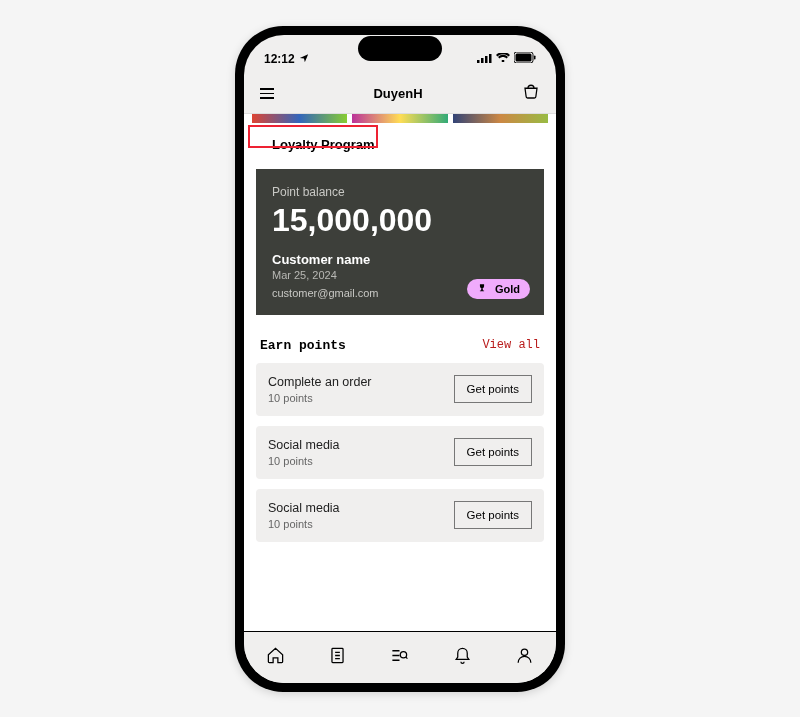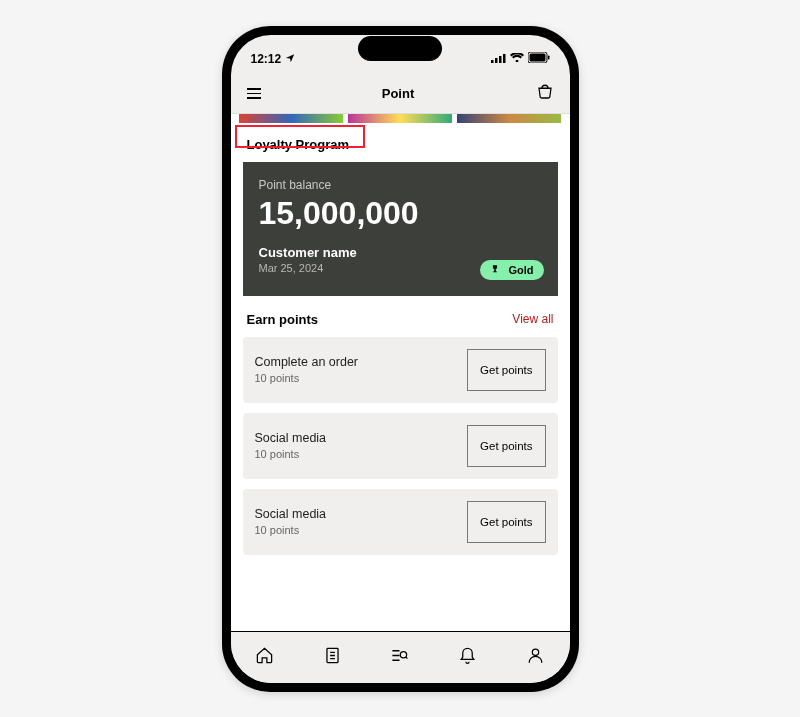--- a/index.html
+++ b/index.html
@@ -6,21 +6,21 @@
     body {
       width: 800px;
       height: 717px;
       background: #f5f5f5;
       display: flex;
       align-items: center;
       justify-content: center;
       font-family: -apple-system, BlinkMacSystemFont, "Segoe UI", Arial, sans-serif;
     }
     .phone {
-      width: 357px;
+      width: 330px;
       height: 666px;
       background: #000;
       border-radius: 48px;
       padding: 9px;
       position: relative;
       box-shadow: 0 2px 10px rgba(0,0,0,0.15);
     }
     .screen {
       width: 100%;
       height: 100%;
@@ -82,84 +82,85 @@
       position: relative;
     }
     .banner-row { display:flex; gap:5px; padding:0 8px;}
     .banner-row .b { flex:1; height:9px; background:#888; }
     .banner-row .b:nth-child(1){background:linear-gradient(90deg,#d43,#36b,#8c3);}
     .banner-row .b:nth-child(2){background:linear-gradient(90deg,#b39,#fd5,#3a7);}
     .banner-row .b:nth-child(3){background:linear-gradient(90deg,#347,#c84,#9b4);}
     .section-title {
       font-size: 13px;
       font-weight: 700;
-      padding: 14px 16px 10px;
+      padding: 14px 28px 10px;
       display: inline-block;
     }
     .highlight-box {
       border: 2px solid #e23;
       position: absolute;
       top: 11px;
       left: 4px;
       width: 130px;
       height: 23px;
       pointer-events: none;
     }
     .card {
-      margin: 0 12px;
+      margin: 7px 12px;
       background: #3d3f3a;
       border-radius: 0;
       padding: 16px;
       color: #fff;
       position: relative;
     }
     .card-label { font-size: 12px; color: #c8c8c4; margin-bottom: 4px; }
     .card-points { font-size: 32px; font-weight: 700; line-height: 1.1; margin-bottom: 14px; }
     .card-name { font-size: 13px; font-weight: 600; margin-bottom: 2px; }
     .card-date { font-size: 11px; color: #b8b8b4; margin-bottom: 6px; }
     .card-email { font-size: 11px; color: #c8c8c4; }
     .badge {
       position: absolute;
       right: 14px;
       bottom: 16px;
-      background: #86efac;
+      background: #f0abfc;
       color: #000;
       border-radius: 14px;
       padding: 4px 10px;
       font-size: 11px;
       font-weight: 700;
       display: flex;
       align-items: center;
       gap: 8px;
     }
     .earn-header {
       display: flex;
       justify-content: space-between;
       align-items: center;
       padding: 16px 16px 10px;
+      font-family: Liberation Mono, monospace;
     }
     .earn-title { font-size: 13px; font-weight: 700; }
     .view-all { font-size: 12px; color: #b91c1c; cursor: pointer; }
     .earn-item {
       margin: 0 12px 10px;
       background: #f0efee;
       border-radius: 4px;
       padding: 12px;
       display: flex;
       justify-content: space-between;
       align-items: center;
       gap: 36px;
     }
     .earn-info { }
     .earn-name { font-size: 12.5px; color: #222; margin-bottom: 3px; }
     .earn-pts { font-size: 11px; color: #666; }
     .earn-btn {
       border: 1px solid #777;
       background: transparent;
-      padding: 14px 12px;
+      padding: 7px 12px;
       font-size: 11.5px;
       cursor: pointer;
       margin-left: 24px;
     }
     .bottom-nav {
       height: 52px;
       border-top: 1.5px solid #000;
       display: flex;
       justify-content: space-around;
       align-items: center;
@@ -207,21 +208,21 @@
         </span>
       </div>
     </div>
 
     <div class="header">
       <div class="menu-icon">
         <span></span>
           <span></span>
           <span></span>
       </div>
-      <div class="header-title">Point</div>
+      <div class="header-title">DuyenH</div>
       <div class="cart-icon">
         <svg viewBox="0 0 24 24" fill="none" stroke="#000" stroke-width="1.7">
             <path d="M4 7 h16 l-1.5 11 a2 2 0 0 1 -2 2 h-9 a2 2 0 0 1 -2 -2 Z"></path>
             <path d="M8 7 a4 4 0 0 1 8 0"></path>
           </svg>
       </div>
     </div>
 
 
     <div class="content">
@@ -232,20 +233,21 @@
         </div>
 
       <div class="highlight-box"></div>
       <div class="section-title">Loyalty Program</div>
 
       <div class="card">
         <div class="card-label">Point balance</div>
         <div class="card-points">15,000,000</div>
         <div class="card-name">Customer name</div>
         <div class="card-date">Mar 25, 2024</div>
+        <div class="card-email">customer@gmail.com</div>
         <div class="badge">
           <span>
             <svg width="10" height="10" viewBox="0 0 24 24" fill="#000">
                 <path d="M7 3 h10 v5 a5 5 0 0 1 -10 0 Z M10 13 h4 v5 h-4 Z M7 18 h10 v2 h-10 Z"></path>
               </svg>
           </span>
           <span>Gold</span>
         </div>
       </div>
 

